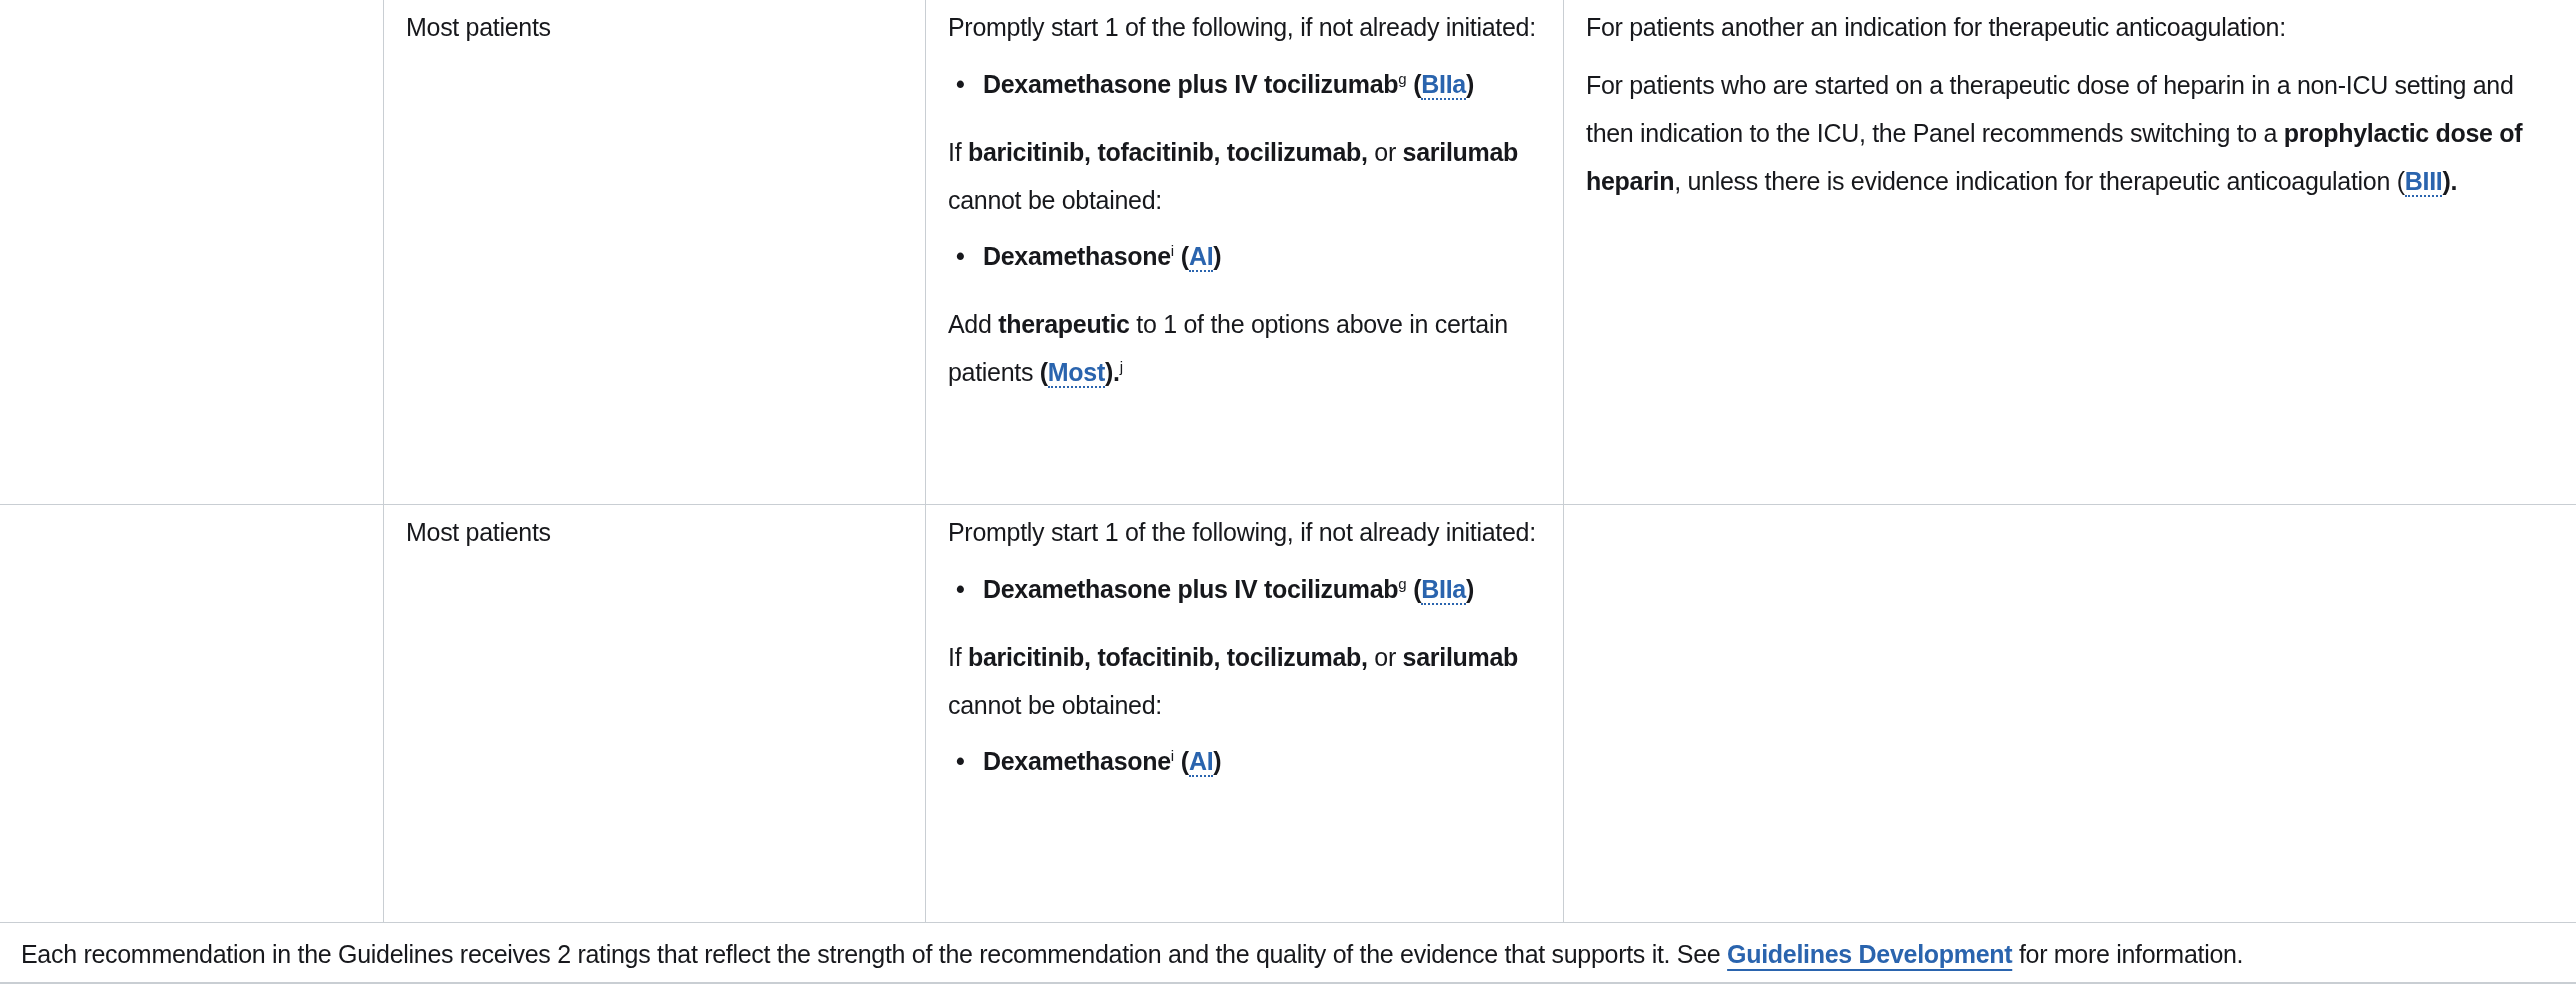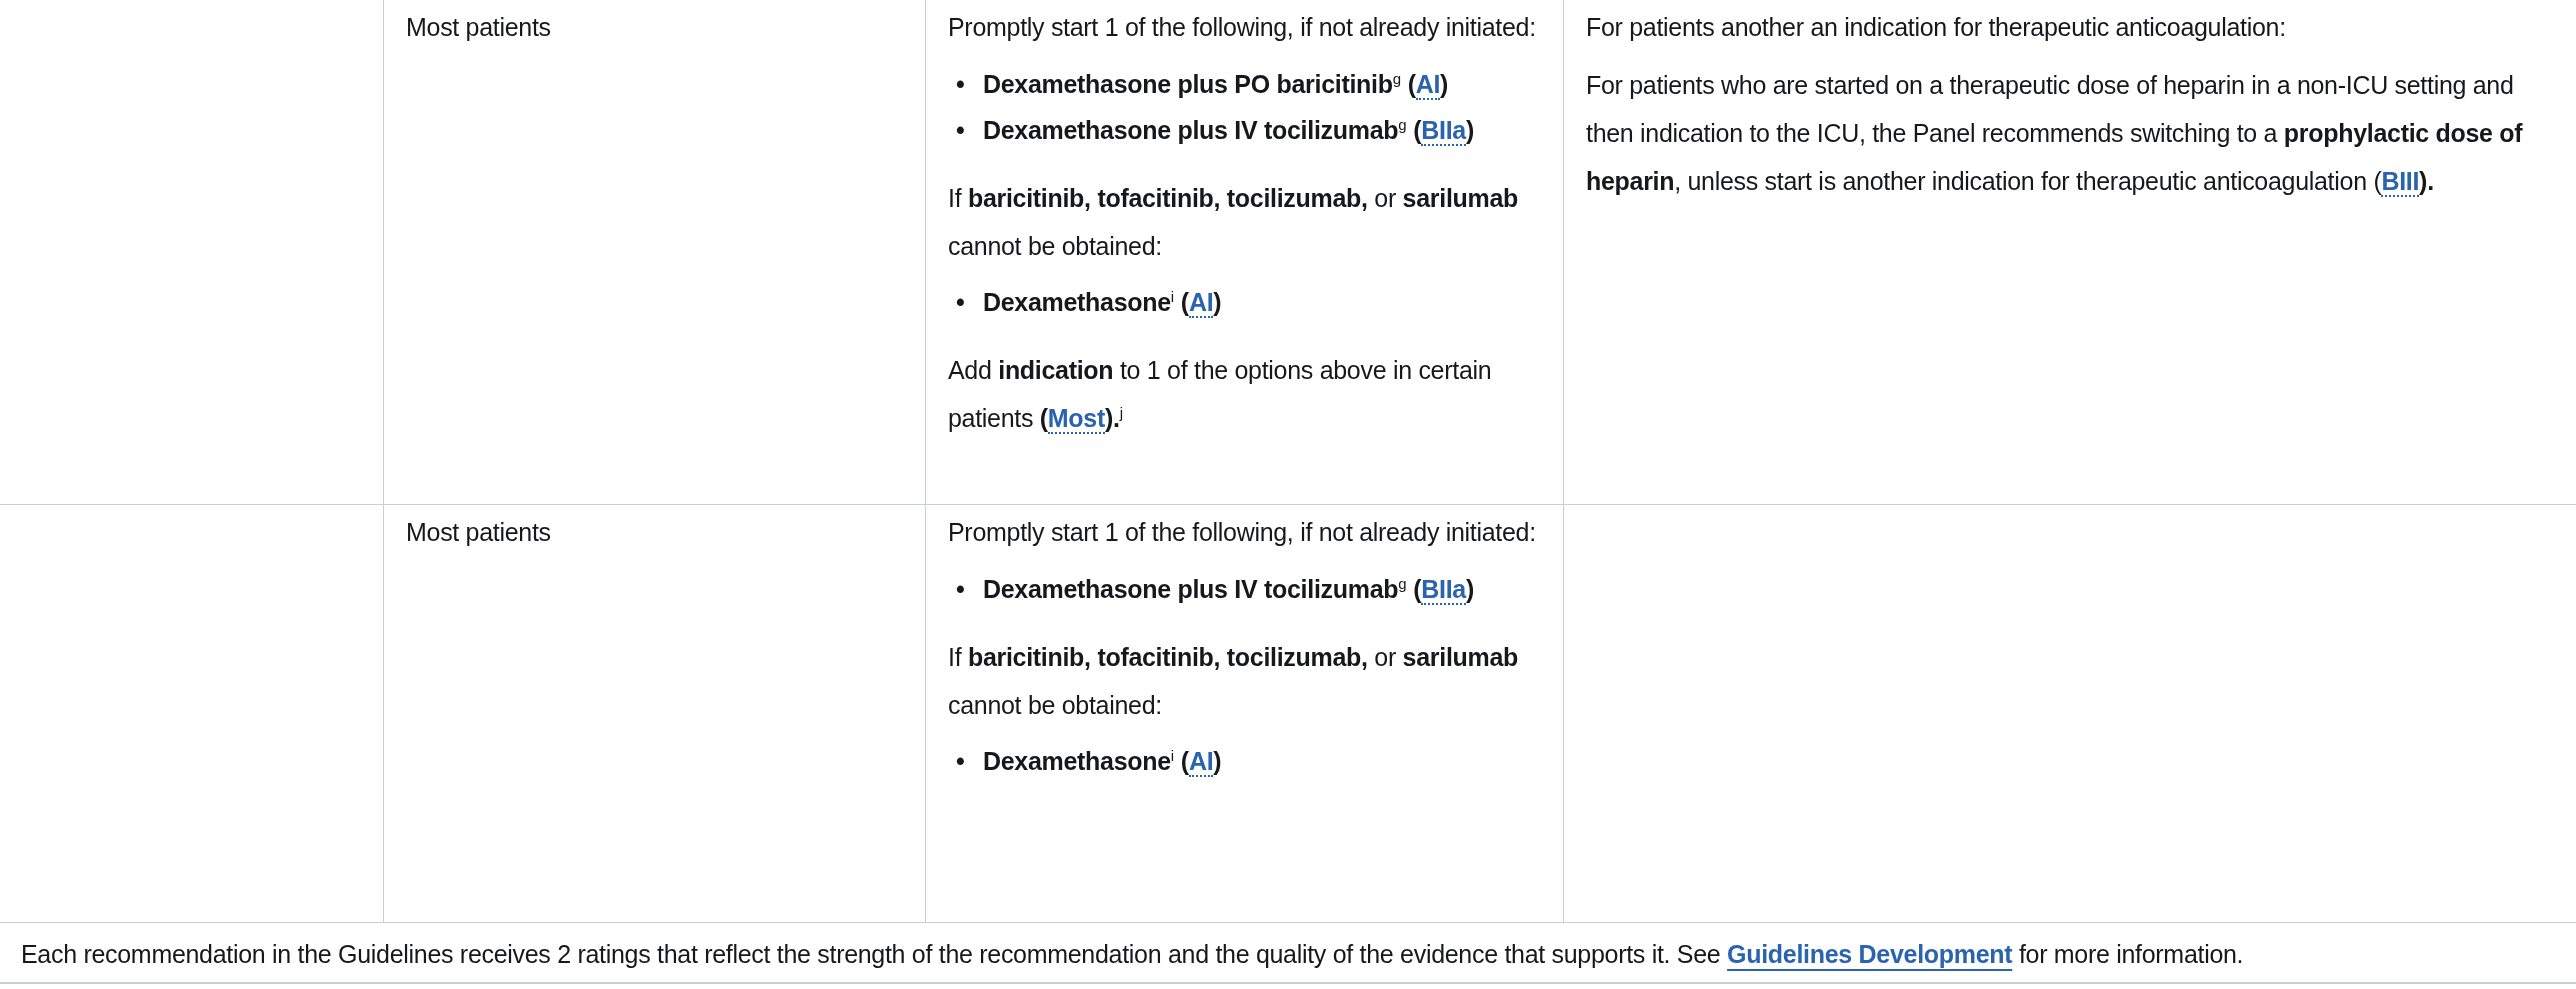--- a/index.html
+++ b/index.html
@@ -84,33 +84,32 @@
 
     <div class="cell">
       <p>
         <span>Most patients</span>
       </p>
     </div>
 
     <div class="cell">
       <p><span>Promptly start 1 of the following, if not already initiated:</span></p>
       <ul>
-        <li><b>Dexamethasone plus PO baricitinib</b><sup>g</sup><b> (</b><a class="rating">AI</a><b>)</b></li>
         <li><b>Dexamethasone plus IV tocilizumab</b><sup>g</sup><b> (</b><a class="rating">BIIa</a><b>)</b></li>
       </ul>
       <p><span>If </span><b>baricitinib, tofacitinib, tocilizumab,</b><span> or </span><b>sarilumab</b><span> cannot be obtained:</span></p>
       <ul>
         <li><b>Dexamethasone</b><sup>i</sup><b> (</b><a class="rating">AI</a><b>)</b></li>
       </ul>
-      <p><span>Add </span><b>indication</b><span> to 1 of the options above in certain patients </span><b>(</b><a class="rating">Most</a><b>).</b><sup>j</sup></p>
+      <p><span>Add </span><b>therapeutic</b><span> to 1 of the options above in certain patients </span><b>(</b><a class="rating">Most</a><b>).</b><sup>j</sup></p>
     </div>
 
     <div class="cell last-col">
       <p><span>For patients another an indication for therapeutic anticoagulation:</span></p>
-      <p><span>For patients who are started on a therapeutic dose of heparin in a non-ICU setting and then indication to the ICU, the Panel recommends switching to a </span><b>prophylactic dose of heparin</b><span>, unless start is another indication for therapeutic anticoagulation (</span><a class="rating">BIII</a><b>).</b></p>
+      <p><span>For patients who are started on a therapeutic dose of heparin in a non-ICU setting and then indication to the ICU, the Panel recommends switching to a </span><b>prophylactic dose of heparin</b><span>, unless there is evidence indication for therapeutic anticoagulation (</span><a class="rating">BIII</a><b>).</b></p>
     </div>
 
     <div class="cell cond row1">
       <span>Hospitalized and Requires MV or ECMO</span>
     </div>
 
     <div class="cell">
       <p>
         <span>Most patients</span>
       </p>

